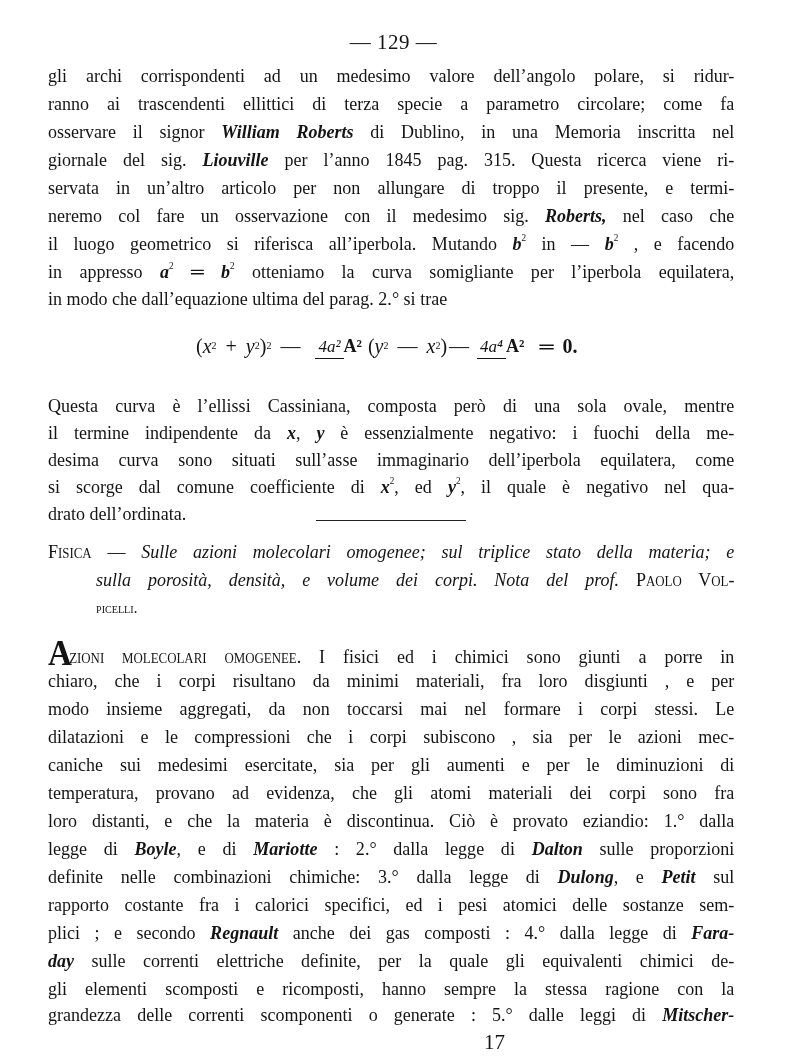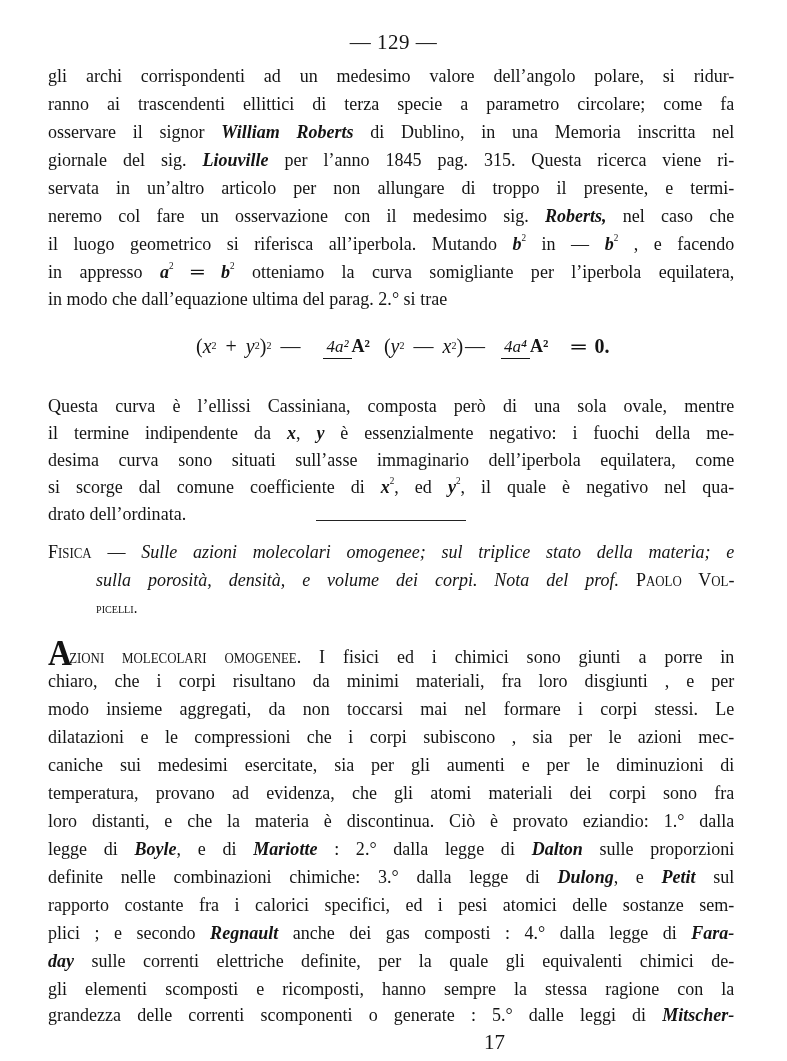--- a/index.html
+++ b/index.html
@@ -24,21 +24,21 @@
   .line.indent { left: 96px; width: 694px; }
   i { font-style: italic; }
   b { font-weight: bold; }
   .sc { font-variant: small-caps; }
   sup { font-size: 10px; vertical-align: 9px; line-height: 0; }
   .eq {
     position: absolute; top: 314px; left: 196px; height: 64px;
     font-size: 20px; white-space: nowrap; display: flex; align-items: center;
   }
   .eq span { display: inline-block; }
-  .frac { display: inline-flex; flex-direction: column; align-items: center; margin: 0 14px; }
+  .frac { display: inline-flex; flex-direction: column; align-items: center; margin: 0 6px; }
   .frac .num { font-style: italic; font-size: 17px; border-bottom: 1.6px solid #141414; padding: 0 3px 1px; line-height: 20px; }
   .frac .den { font-weight: bold; font-size: 18px; line-height: 22px; }
   .op { margin: 0 9px; }
   .rule {
     position: absolute; top: 520px; left: 316px; width: 150px; height: 0;
     border-top: 1.5px solid #222;
   }
   .dropcap {
     font-size: 36px; line-height: 24px; font-weight: bold; vertical-align: -2px; letter-spacing: -3px;
   }

